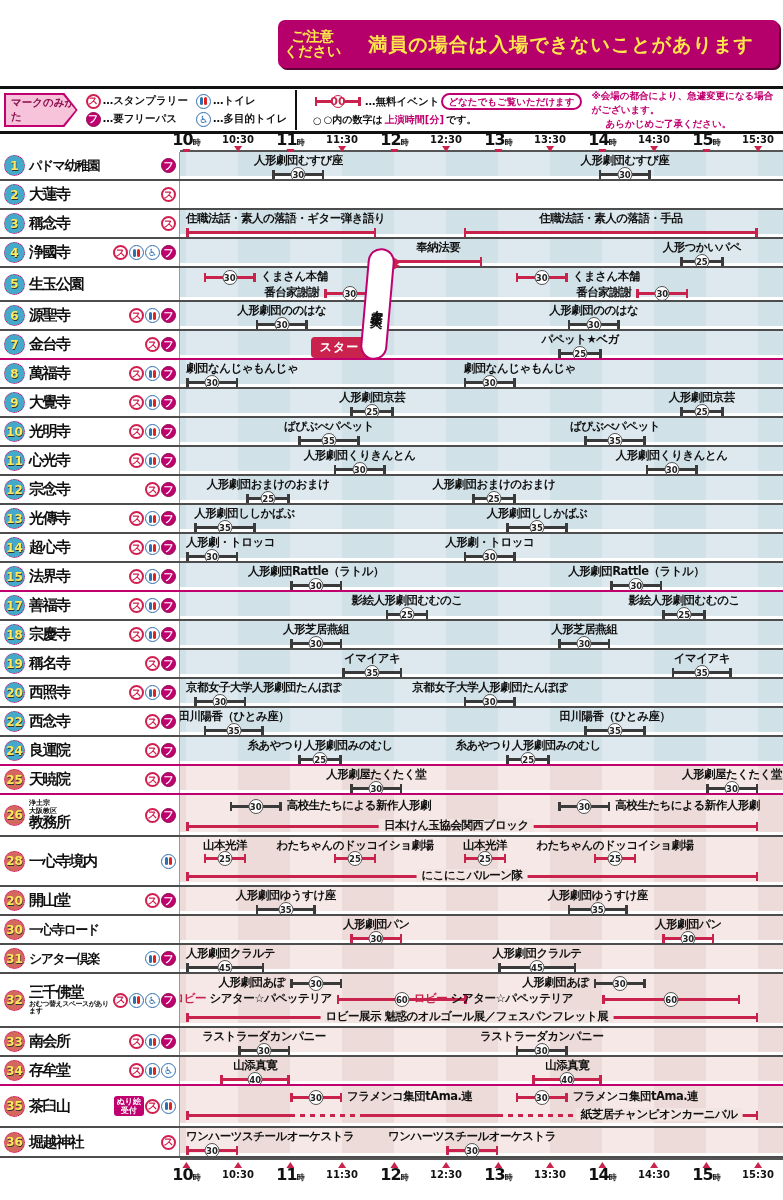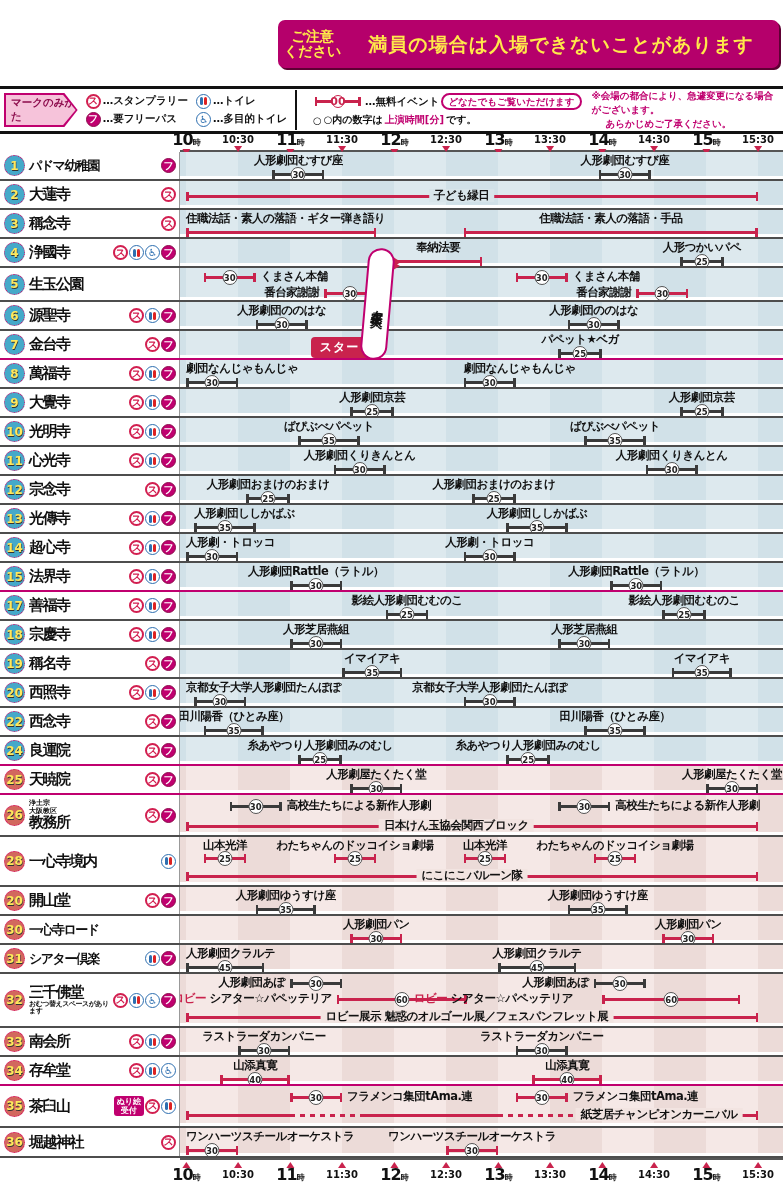--- a/index.html
+++ b/index.html
@@ -310,29 +310,20 @@
       <div class="row" style="height: 29px;">
         <div class="lcell">
           <div class="num blue">2</div>
           <div class="vname">
             <div class="nm">大蓮寺</div>
           </div>
           <div class="marksbox">
             <span class="ic stamp">ス</span>
           </div>
         </div>
-        <div class="ccell">
-          <div class="cbg blue"></div>
-          <div class="bar red" style="left: 6px; width: 572px; top: 11px;">
-            <div class="ln"></div>
-            <div class="cap" style="left: 0px;"></div>
-            <div class="cap" style="right: 0px;"></div>
-          </div>
-          <div class="ilabel zblue" style="left: 281.6px; top: 8px;">子ども縁日</div>
-        </div>
       </div>
       <div class="row" style="height: 29px;">
         <div class="lcell">
           <div class="num blue">3</div>
           <div class="vname">
             <div class="nm">稱念寺</div>
           </div>
           <div class="marksbox">
             <span class="ic stamp">ス</span>
           </div>

